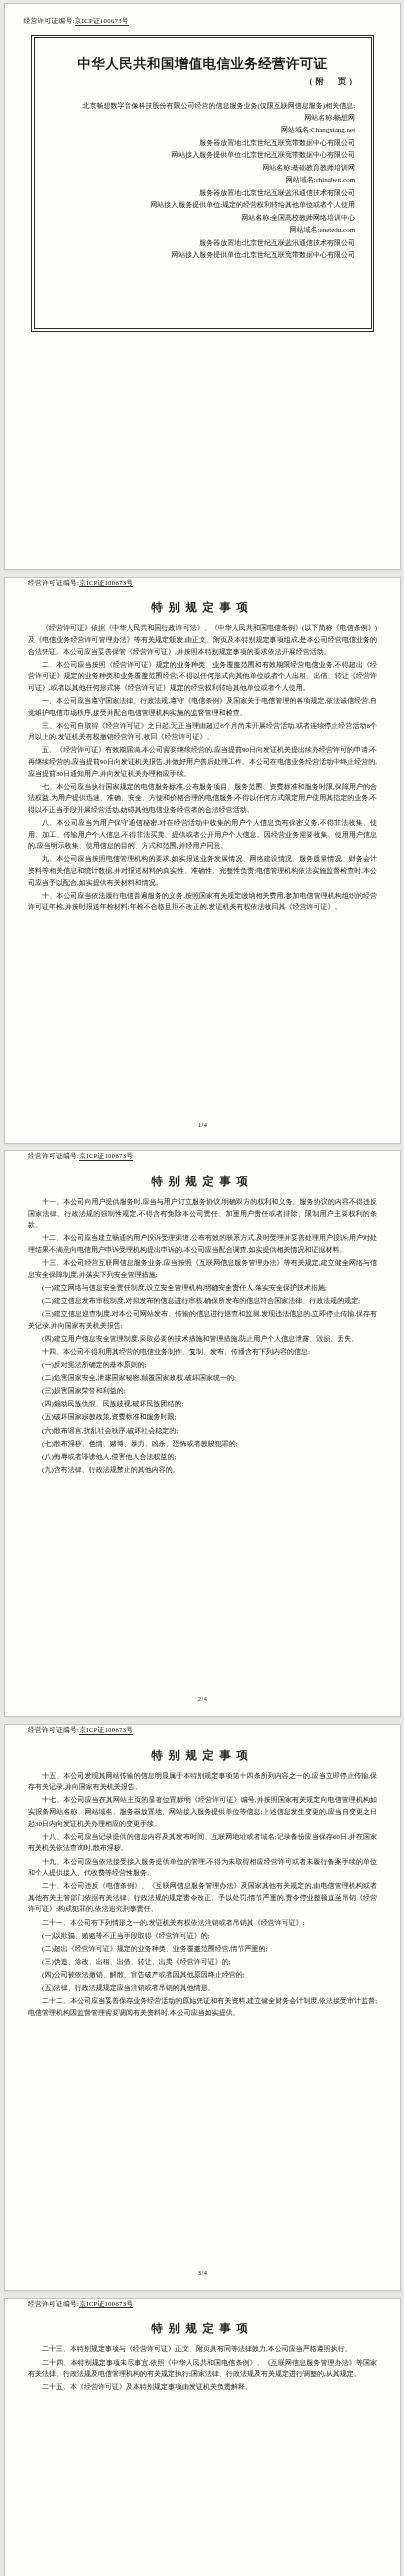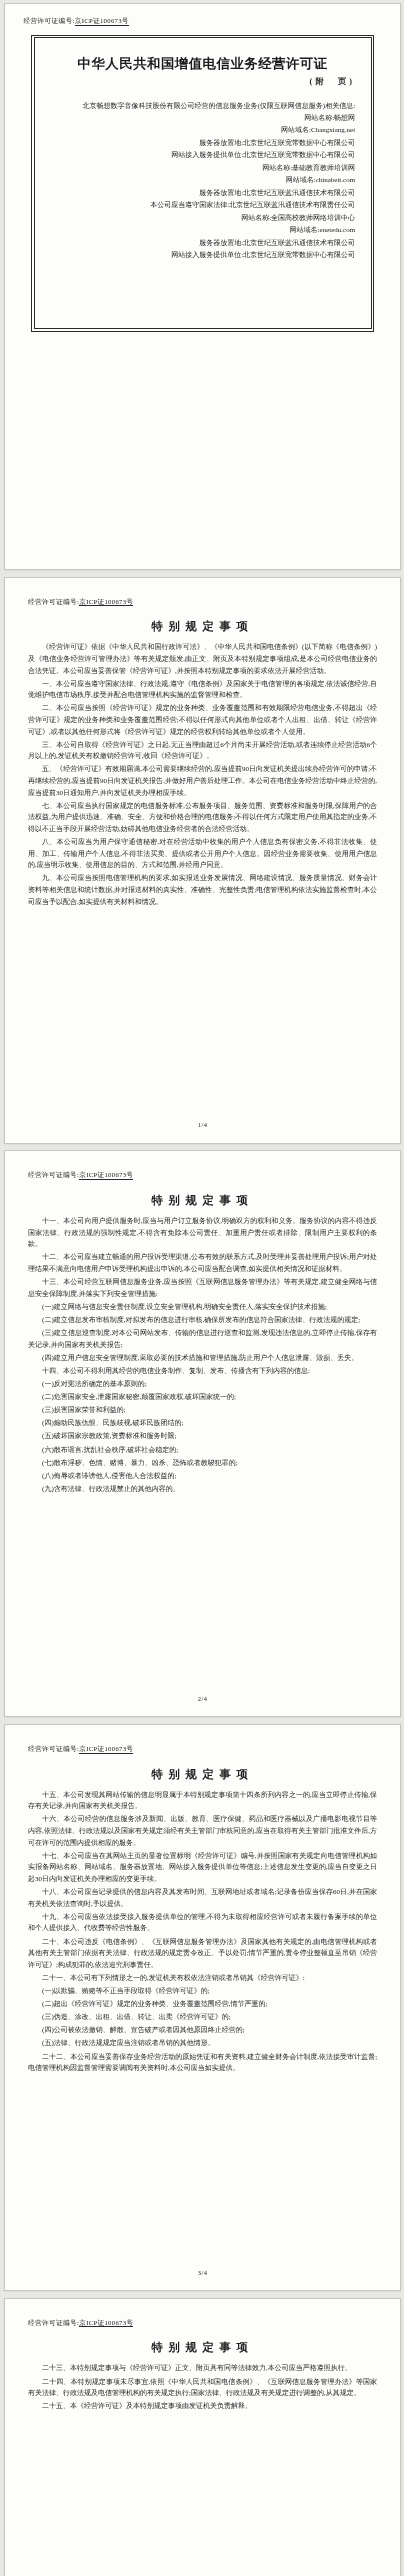--- a/index.html
+++ b/index.html
@@ -50,21 +50,21 @@
     text-align:right;
     font-size:8.2px;
     font-weight:bold;
     letter-spacing:3.1px;
     margin-top:4.1px;
   }
   .cert-body { margin-top:12.4px; font-size:7px; line-height:1.78; }
   .cert-line { text-align:right; word-break:break-all; }
 
   
-  .prov-page { height:567px; padding:20px 23px 36px 23px; }
+  .prov-page { height:567px; padding:1px 23px 36px 23px; }
   .prov-title {
     text-align:center;
     font-size:11.3px;
     font-weight:bold;
     letter-spacing:5.7px;
     margin:12.4px 0 8.2px 0;
   }
   .prov-body {
     font-size:7px;
     line-height:1.66;
@@ -104,21 +104,21 @@
             <div class="cert-line">服务器放置地:北京世纪互联宽带数据中心有限公司</div>
 
             <div class="cert-line">网站接入服务提供单位:北京世纪互联宽带数据中心有限公司</div>
 
             <div class="cert-line">网站名称:基础教育教师培训网</div>
 
             <div class="cert-line">网站域名:chinabett.com</div>
 
             <div class="cert-line">服务器放置地:北京世纪互联蓝汛通信技术有限公司</div>
 
-            <div class="cert-line">本公司应当遵守国家法律:北京世纪互联蓝汛通信技术有限责任公司</div>
+            <div class="cert-line">网站接入服务提供单位:规定的经营权利转给其他单位或者个人使用</div>
 
             <div class="cert-line">网站名称:全国高校教师网络培训中心</div>
 
             <div class="cert-line">网站域名:enetedu.com</div>
 
             <div class="cert-line">服务器放置地:北京世纪互联蓝汛通信技术有限公司</div>
 
             <div class="cert-line">网站接入服务提供单位:北京世纪互联宽带数据中心有限公司</div>
           </div>
       </div>
@@ -127,36 +127,37 @@
 
   <section class="page prov-page">
     <div class="page-header">
       <span>经营许可证编号:</span><span class="license-no">京ICP证100673号</span>
     </div>
     <h2 class="prov-title">特别规定事项</h2>
     <div class="prov-body">
 
         <p class="prov-para">《经营许可证》依据《中华人民共和国行政许可法》、《中华人民共和国电信条例》(以下简称《电信条例》)及《电信业务经营许可管理办法》等有关规定颁发,由正文、附页及本特别规定事项组成,是本公司经营电信业务的合法凭证。本公司应当妥善保管《经营许可证》,并按照本特别规定事项的要求依法开展经营活动。</p>
 
+        <p class="prov-para">二、本公司应当按照《经营许可证》规定的业务种类、业务覆盖范围和有效期限经营电信业务,不得超出《经营许可证》规定的业务种类和业务覆盖范围经营;不得以任何形式向其他单位或者个人出租、出借、转让《经营许可证》,或者以其他任何形式将《经营许可证》规定的经营权利转给其他单位或者个人使用。</p>
+
         <p class="prov-para">一、本公司应当遵守国家法律、行政法规,遵守《电信条例》及国家关于电信管理的各项规定,依法诚信经营,自觉维护电信市场秩序,接受并配合电信管理机构实施的监督管理和检查。</p>
 
-        <p class="prov-para">二、本公司应当按照《经营许可证》规定的业务种类、业务覆盖范围和有效期限经营电信业务,不得超出《经营许可证》规定的业务种类和业务覆盖范围经营;不得以任何形式向其他单位或者个人出租、出借、转让《经营许可证》,或者以其他任何形式将《经营许可证》规定的经营权利转给其他单位或者个人使用。</p>
-
         <p class="prov-para">三、本公司自取得《经营许可证》之日起,无正当理由超过6个月尚未开展经营活动,或者连续停止经营活动6个月以上的,发证机关有权撤销经营许可,收回《经营许可证》。</p>
 
 
         <p class="prov-para">五、《经营许可证》有效期届满,本公司需要继续经营的,应当提前90日向发证机关提出续办经营许可的申请;不再继续经营的,应当提前90日向发证机关报告,并做好用户善后处理工作。本公司在电信业务经营活动中终止经营的,应当提前30日通知用户,并向发证机关办理相应手续。</p>
 
 
         <p class="prov-para">七、本公司应当执行国家规定的电信服务标准,公布服务项目、服务范围、资费标准和服务时限,保障用户的合法权益,为用户提供迅速、准确、安全、方便和价格合理的电信服务;不得以任何方式限定用户使用其指定的业务,不得以不正当手段开展经营活动,妨碍其他电信业务经营者的合法经营活动。</p>
 
         <p class="prov-para">八、本公司应当为用户保守通信秘密,对在经营活动中收集的用户个人信息负有保密义务,不得非法收集、使用、加工、传输用户个人信息,不得非法买卖、提供或者公开用户个人信息。因经营业务需要收集、使用用户信息的,应当明示收集、使用信息的目的、方式和范围,并经用户同意。</p>
 
         <p class="prov-para">九、本公司应当按照电信管理机构的要求,如实报送业务发展情况、网络建设情况、服务质量情况、财务会计资料等相关信息和统计数据,并对报送材料的真实性、准确性、完整性负责;电信管理机构依法实施监督检查时,本公司应当予以配合,如实提供有关材料和情况。</p>
 
+        <p class="prov-para">十、本公司应当依法履行电信普遍服务的义务,按照国家有关规定缴纳相关费用,参加电信管理机构组织的经营许可证年检,并按时报送年检材料;年检不合格且拒不改正的,发证机关有权依法收回其《经营许可证》。</p>
       </div>
     <div class="page-number">1/4</div>
   </section>
 
   <section class="page prov-page">
     <div class="page-header">
       <span>经营许可证编号:</span><span class="license-no">京ICP证100673号</span>
     </div>
     <h2 class="prov-title">特别规定事项</h2>
     <div class="prov-body">
@@ -200,25 +201,24 @@
 
   <section class="page prov-page">
     <div class="page-header">
       <span>经营许可证编号:</span><span class="license-no">京ICP证100673号</span>
     </div>
     <h2 class="prov-title">特别规定事项</h2>
     <div class="prov-body">
 
         <p class="prov-para">十五、本公司发现其网站传输的信息明显属于本特别规定事项第十四条所列内容之一的,应当立即停止传输,保存有关记录,并向国家有关机关报告。</p>
 
-        <p class="prov-para">十六、本公司经营的信息服务涉及新闻、出版、教育、医疗保健、药品和医疗器械以及广播电影电视节目等内容,依照法律、行政法规以及国家有关规定须经有关主管部门审核同意的,应当在取得有关主管部门批准文件后,方可在许可的范围内提供相应的服务。</p>
 
         <p class="prov-para">十七、本公司应当在其网站主页的显著位置标明《经营许可证》编号,并按照国家有关规定向电信管理机构如实报备网站名称、网站域名、服务器放置地、网站接入服务提供单位等信息;上述信息发生变更的,应当自变更之日起30日内向发证机关办理相应的变更手续。</p>
 
-        <p class="prov-para">十八、本公司应当记录提供的信息内容及其发布时间、互联网地址或者域名;记录备份应当保存60日,并在国家有关机关依法查询时,予以提供。</p>
+        <p class="prov-para">十八、本公司应当记录提供的信息内容及其发布时间、互联网地址或者域名;记录备份应当保存60日,并在国家有关机关依法查询时,散布淫秽。</p>
 
         <p class="prov-para">十九、本公司应当依法接受接入服务提供单位的管理,不得为未取得相应经营许可或者未履行备案手续的单位和个人提供接入、代收费等经营性服务。</p>
 
         <p class="prov-para">二十、本公司违反《电信条例》、《互联网信息服务管理办法》及国家其他有关规定的,由电信管理机构或者其他有关主管部门依据有关法律、行政法规的规定责令改正、予以处罚;情节严重的,责令停业整顿直至吊销《经营许可证》;构成犯罪的,依法追究刑事责任。</p>
 
         <p class="prov-para">二十一、本公司有下列情形之一的,发证机关有权依法注销或者吊销其《经营许可证》:</p>
 
         <p class="prov-para">(一)以欺骗、贿赂等不正当手段取得《经营许可证》的;</p>
 
         <p class="prov-para">(二)超出《经营许可证》规定的业务种类、业务覆盖范围经营,情节严重的;</p>

